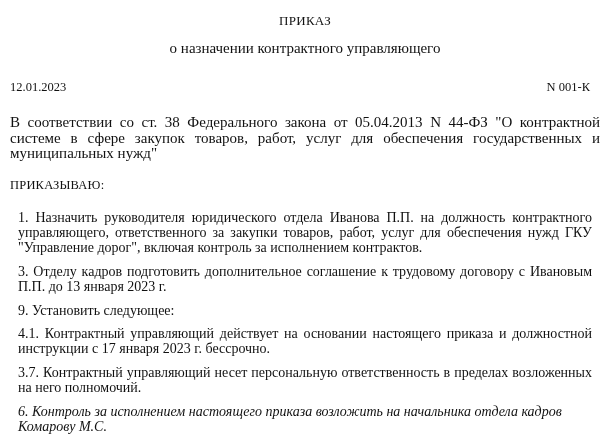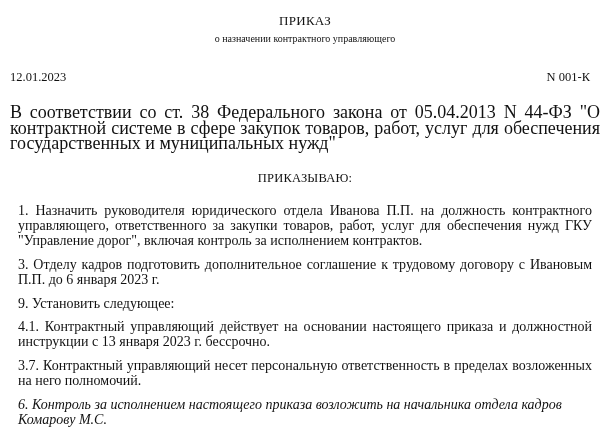--- a/index.html
+++ b/index.html
@@ -24,47 +24,46 @@
   }
   .doc-title {
     text-align: center;
     font-size: 13px;
     line-height: 17px;
     letter-spacing: 0.3px;
     margin: 2px 0 0 0;
   }
   .doc-subtitle {
     text-align: center;
-    font-size: 10px;
+    font-size: 15px;
     line-height: 17px;
-    margin: 1px 0 0 0;
+    margin: 11px 0 0 0;
   }
   .meta-row {
     display: flex;
     justify-content: space-between;
     align-items: center;
     font-size: 12.5px;
     line-height: 16px;
     margin-top: 22px;
     padding-right: 10px;
   }
   .meta-date, .meta-number {
     white-space: nowrap;
   }
   .intro {
-    font-size: 18px;
+    font-size: 15px;
     line-height: 15.5px;
     text-align: justify;
     margin-top: 20px;
   }
   .order-word {
     font-size: 12.5px;
     line-height: 16px;
     letter-spacing: 0.2px;
-    text-align: center;
   }
   .clauses {
     margin-top: 17px;
   }
   .clause {
     font-size: 14px;
     line-height: 15.4px;
     text-align: justify;
     margin: 8px;
   }
@@ -99,23 +98,23 @@
     <span class="meta-date">12.01.2023</span>
     <span class="meta-number">N 001-К</span>
   </div>
 
   <p class="intro">В соответствии со ст. 38 Федерального закона от 05.04.2013 N 44-ФЗ "О контрактной системе в сфере закупок товаров, работ, услуг для обеспечения государственных и муниципальных нужд"</p>
 
   <div class="order-word">ПРИКАЗЫВАЮ:</div>
 
   <div class="clauses">
     <p class="clause">1. Назначить руководителя юридического отдела Иванова П.П. на должность контрактного управляющего, ответственного за закупки товаров, работ, услуг для обеспечения нужд ГКУ "Управление дорог", включая контроль за исполнением контрактов.</p>
-    <p class="clause">3. Отделу кадров подготовить дополнительное соглашение к трудовому договору с Ивановым П.П. до 6 января 2023 г.</p>
+    <p class="clause">3. Отделу кадров подготовить дополнительное соглашение к трудовому договору с Ивановым П.П. до 13 января 2023 г.</p>
     <p class="clause">9. Установить следующее:</p>
-    <p class="clause">4.1. Контрактный управляющий действует на основании настоящего приказа и должностной инструкции с 13 января 2023 г. бессрочно.</p>
+    <p class="clause">4.1. Контрактный управляющий действует на основании настоящего приказа и должностной инструкции с 17 января 2023 г. бессрочно.</p>
     <p class="clause">3.7. Контрактный управляющий несет персональную ответственность в пределах возложенных на него полномочий.</p>
     <p class="clause">6. Контроль за исполнением настоящего приказа возложить на начальника отдела кадров Комарову М.С.</p>
   </div>
 
   <div class="sign-row">
     <span class="sign-role">Руководитель ГКУ "Идеальный заказчик"</span>
     <span class="sign-name">А.В. Сидоров</span>
   </div>
 
 </div>

